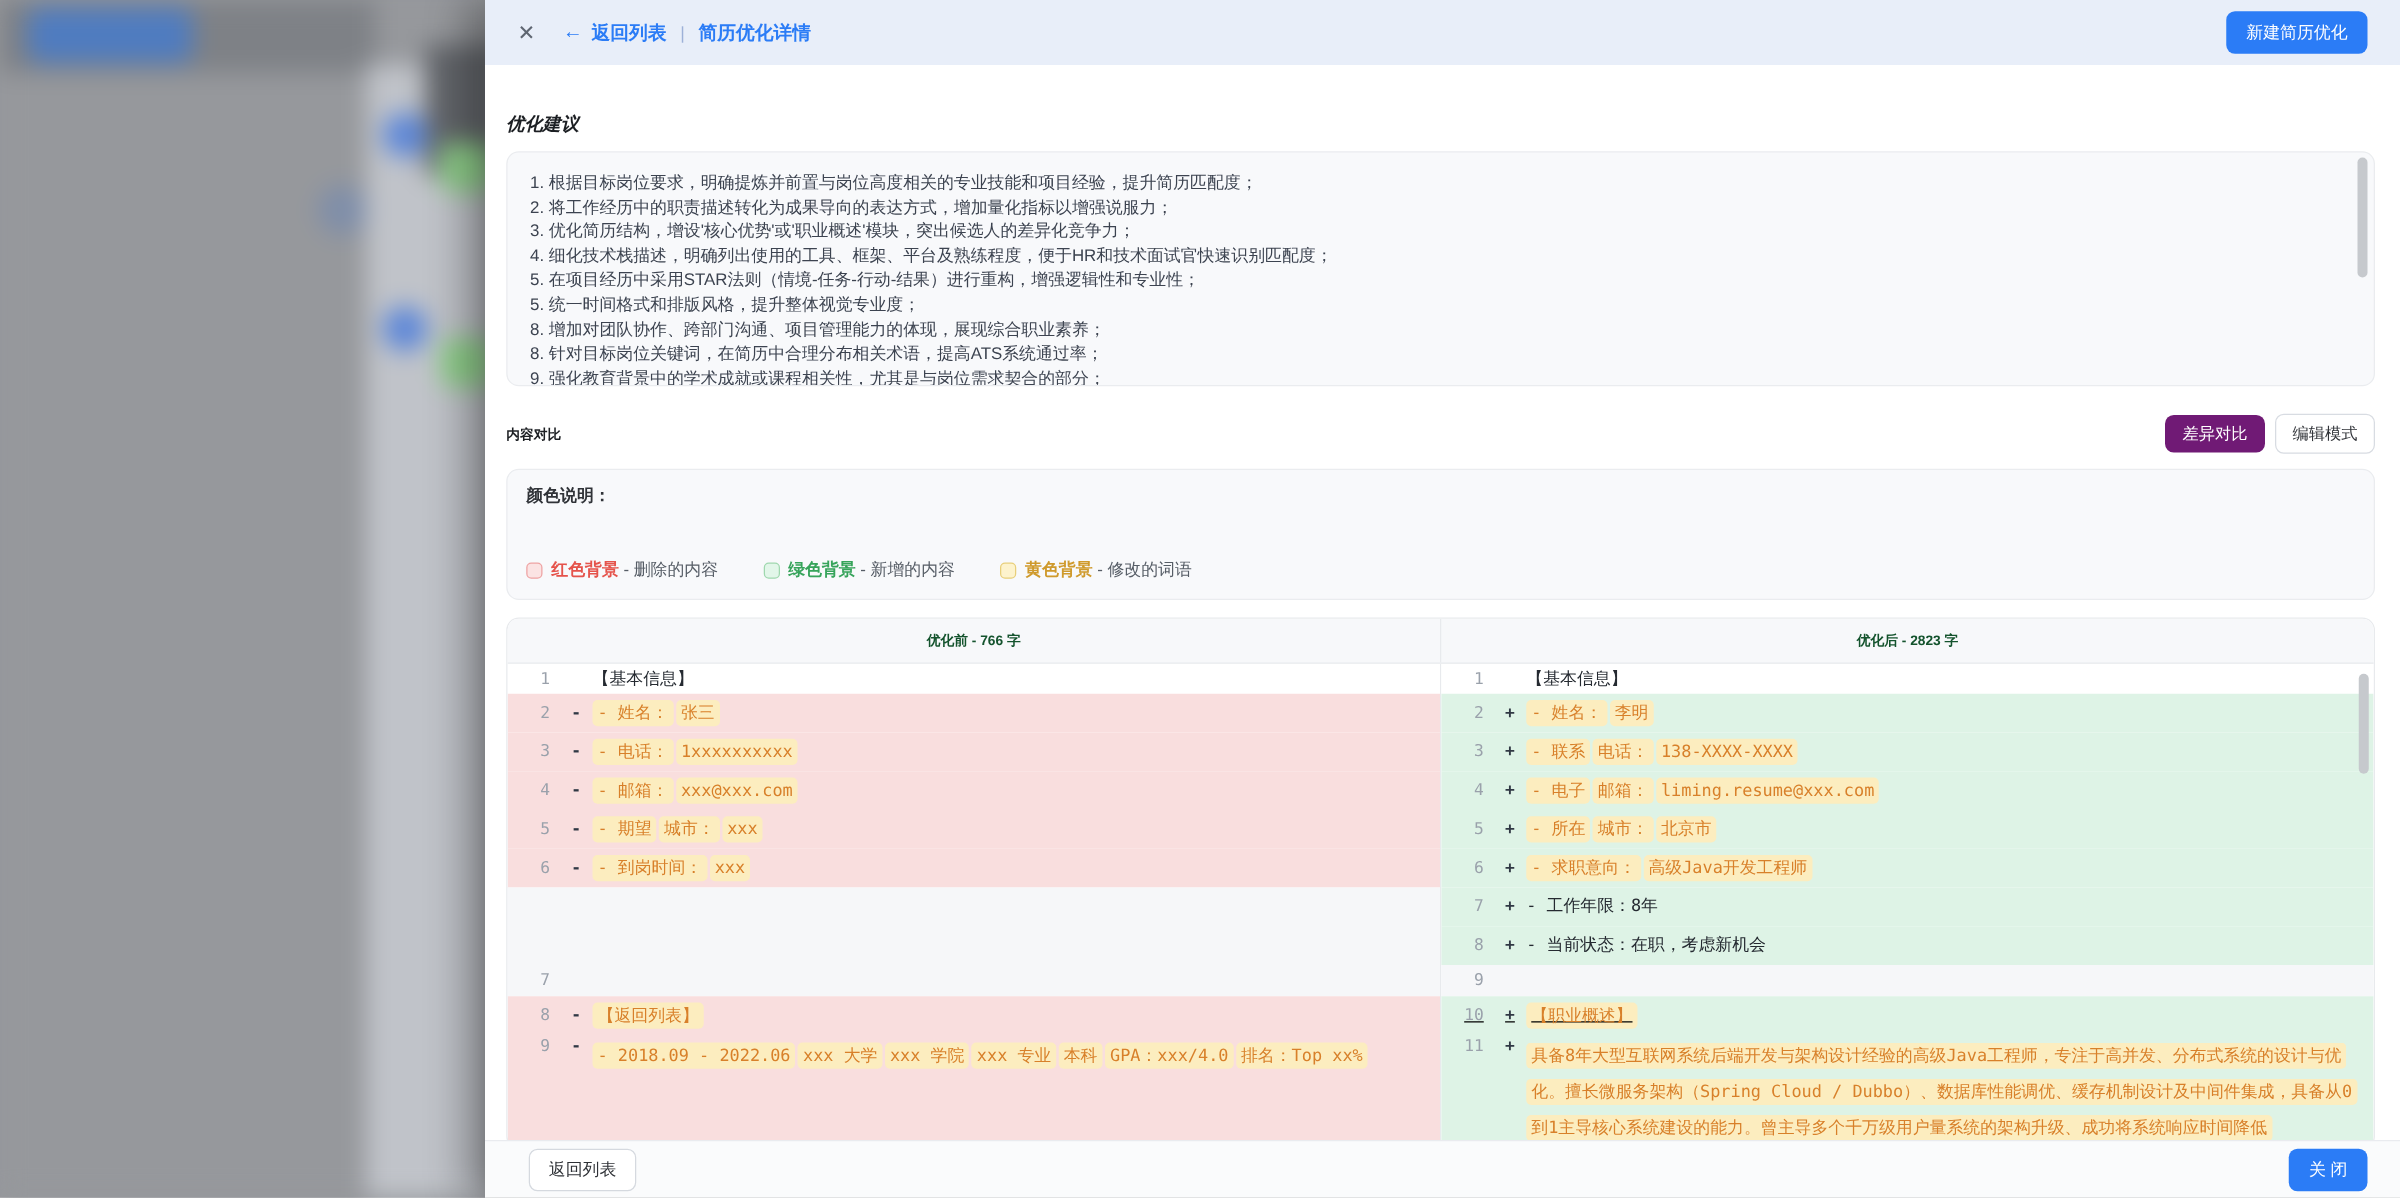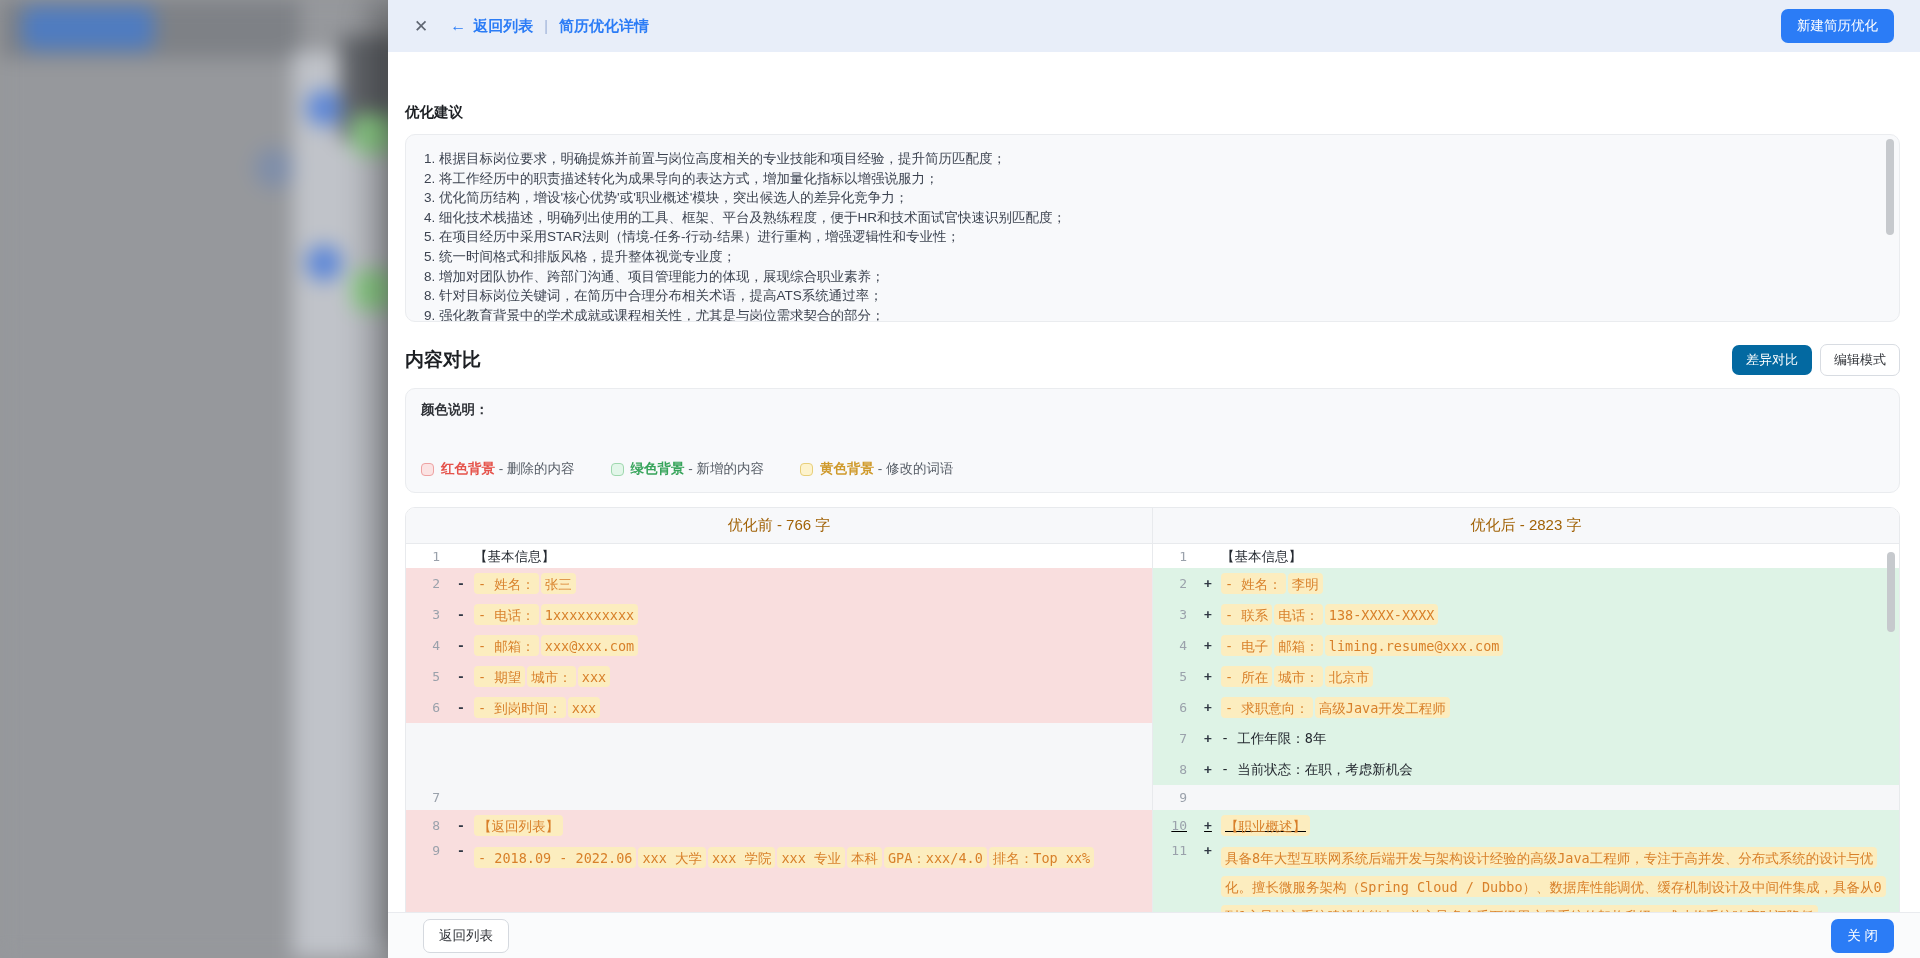--- a/index.html
+++ b/index.html
@@ -27,53 +27,53 @@
   .back-link { display:flex; align-items:center; gap:7px; cursor:pointer; }
   .back-arrow { color:#2b7cf6; font-size:16px; font-weight:bold; line-height:1; }
   .back-text { color:#2b7cf6; font-size:15px; font-weight:bold; }
   .hdr-sep { color:#9db1d8; font-size:14px; margin:0 11px; }
   .hdr-title { color:#2b7cf6; font-size:15px; font-weight:bold; }
   .hdr-spacer { flex:1; }
   .btn-primary { background:#2b7cf6; color:#fff; border:none; border-radius:7px; font-size:13.5px;
                  padding:8px 16px; cursor:pointer; font-family:inherit; }
 
   .modal-body { padding:0 20px 0 17px; }
-  .section-title { margin-top:51px; font-size:14.5px; font-weight:bold; color:#1c1f23; }
+  .section-title { margin-top:38px; font-size:14.5px; font-weight:bold; color:#1c1f23;font-style:italic; }
 
   .sugg-box { margin-top:12px; height:188px; background:#f8f9fb; border:1px solid #eaecef; border-radius:10px;
               padding:14px 26px 0 18px; overflow:hidden; position:relative; }
   .sugg-list { list-style:none; }
   .sugg-list li { font-size:13.5px; line-height:19.6px; color:#3c4350; }
   .sugg-scroll { position:absolute; right:5px; top:4px; width:8px; height:96px; border-radius:4px; background:#c6c9cd; }
 
   .cmp-head { margin-top:22px; display:flex; align-items:center; }
-  .cmp-title { font-size:19px; font-weight:bold; color:#1c1f23; }
+  .cmp-title { font-size:11px; font-weight:bold; color:#1c1f23; }
   .cmp-spacer { flex:1; }
-  .btn-toggle-active { background:#0369a1; color:#fff; border:none; border-radius:7px; font-size:13px;
+  .btn-toggle-active { background:#701a75; color:#fff; border:none; border-radius:7px; font-size:13px;
                        padding:6px 14px; cursor:pointer; font-family:inherit; }
   .btn-toggle { background:#fff; color:#303338; border:1px solid #d8dce2; border-radius:7px; font-size:13px;
                 padding:6px 13px; margin-left:8px; cursor:pointer; font-family:inherit; }
 
   .legend-box { margin-top:12px; background:#f8f9fb; border:1px solid #eaecef; border-radius:10px; padding:12px 15px 14px; }
   .legend-title { font-size:13.5px; font-weight:bold; color:#303338; margin-bottom:9px; }
   .legend-row { display:flex; align-items:center; gap:36px; }
   .legend-item { display:flex; align-items:center; gap:7px; font-size:13.5px;margin-top:32px; }
   .swatch { width:13px; height:13px; border-radius:4px; }
   .sw-red { background:#fbe3e3; border:1.5px solid #eea2a2; }
   .sw-green { background:#e2f6e9; border:1.5px solid #9fd8ae; }
   .sw-yellow { background:#fdf3cd; border:1.5px solid #e8cf7a; }
   .lg-red { color:#e5534b; font-weight:bold; }
   .lg-green { color:#37a45b; font-weight:bold; }
   .lg-yellow { color:#cf9a2c; font-weight:bold; }
   .lg-desc { color:#565d66; }
 
   .diff-wrap { margin-top:14px; border:1px solid #e8eaed; border-radius:10px; overflow:hidden; }
   .diff-head { display:flex; height:36px; background:#f7f8fa; border-bottom:1px solid #e8eaed; }
   .diff-head-cell { flex:1; display:flex; align-items:center; justify-content:center;
-                    font-size:15px; font-weight:normal; color:#a16207; }
+                    font-size:11px; font-weight:bold; color:#14532d; }
   .diff-head-cell + .diff-head-cell { border-left:1px solid #e8eaed; }
   .diff-body { display:flex; height:387px; position:relative; overflow:hidden;
                font-family:"DejaVu Sans Mono", monospace; }
   .pane { flex:1; display:flex; flex-direction:column; overflow:hidden; }
   .pane-right { border-left:1px solid #e8eaed; }
   .drow { display:flex; align-items:center; flex:0 0 auto; }
   .drow.grow { flex:1 1 auto; align-items:flex-start; padding-top:2px; }
   .r-context { background:#ffffff; }
   .r-removed { background:#f9dede; }
   .r-added { background:#def3e6; }

